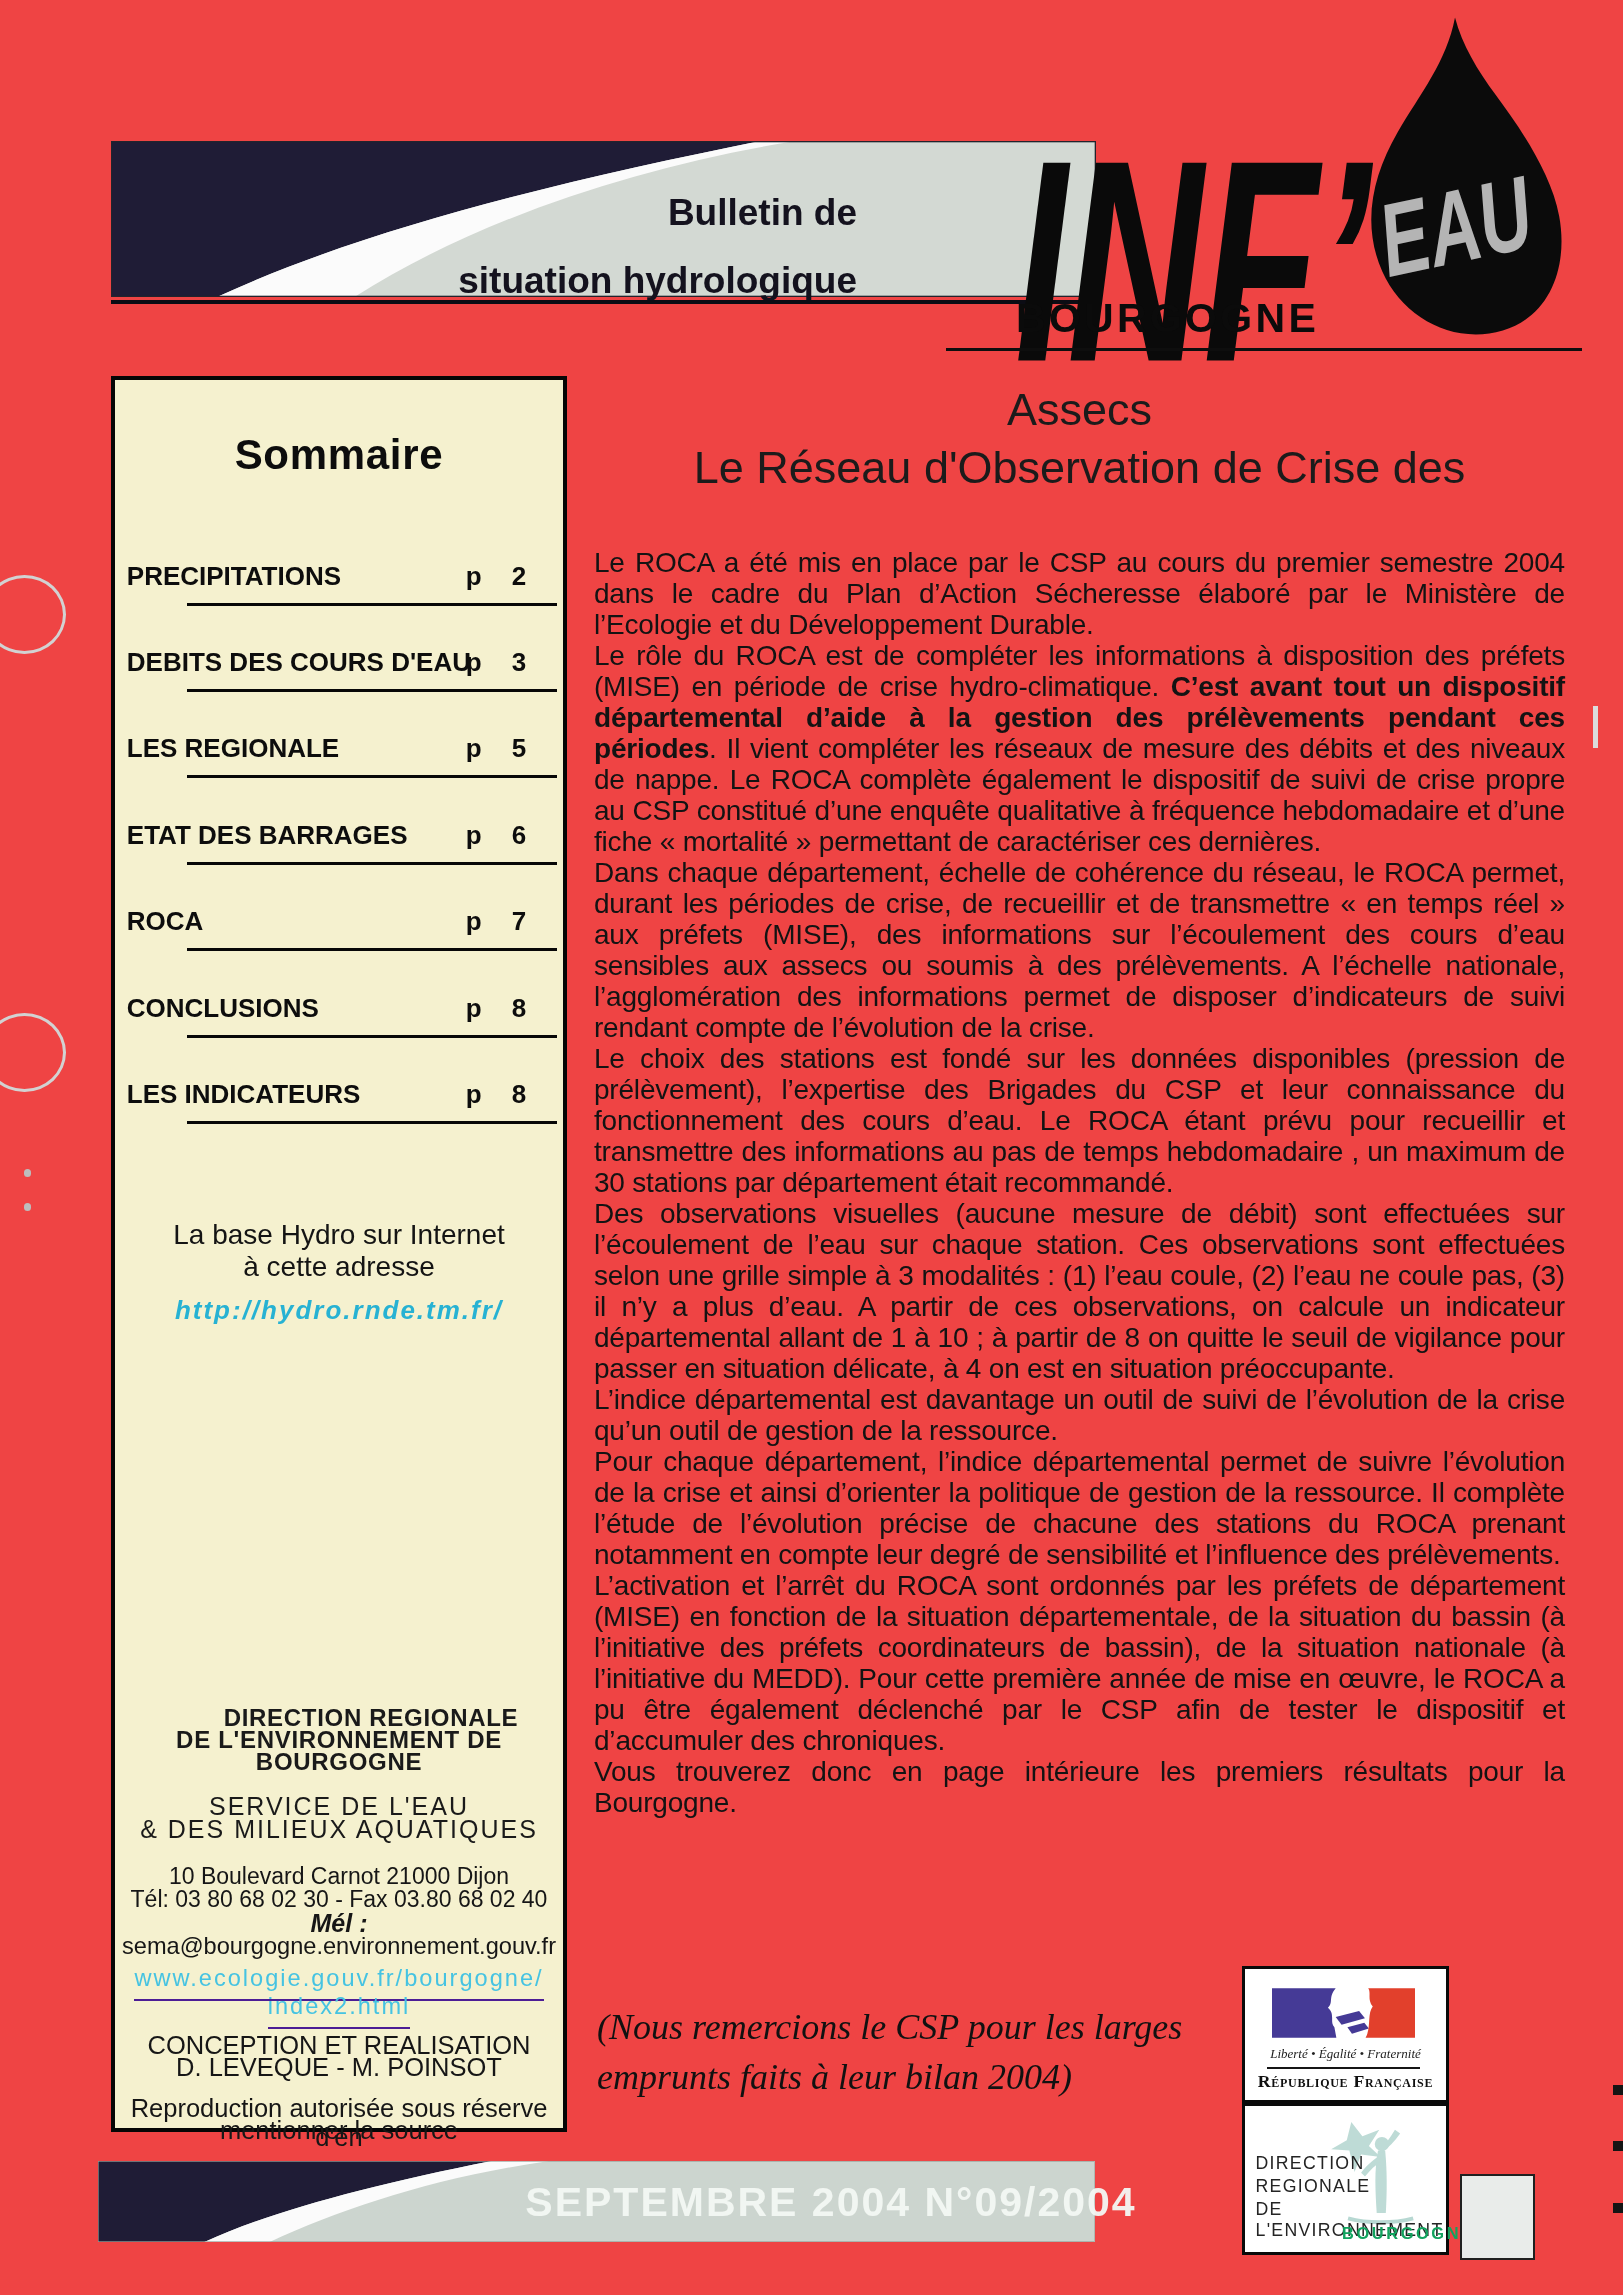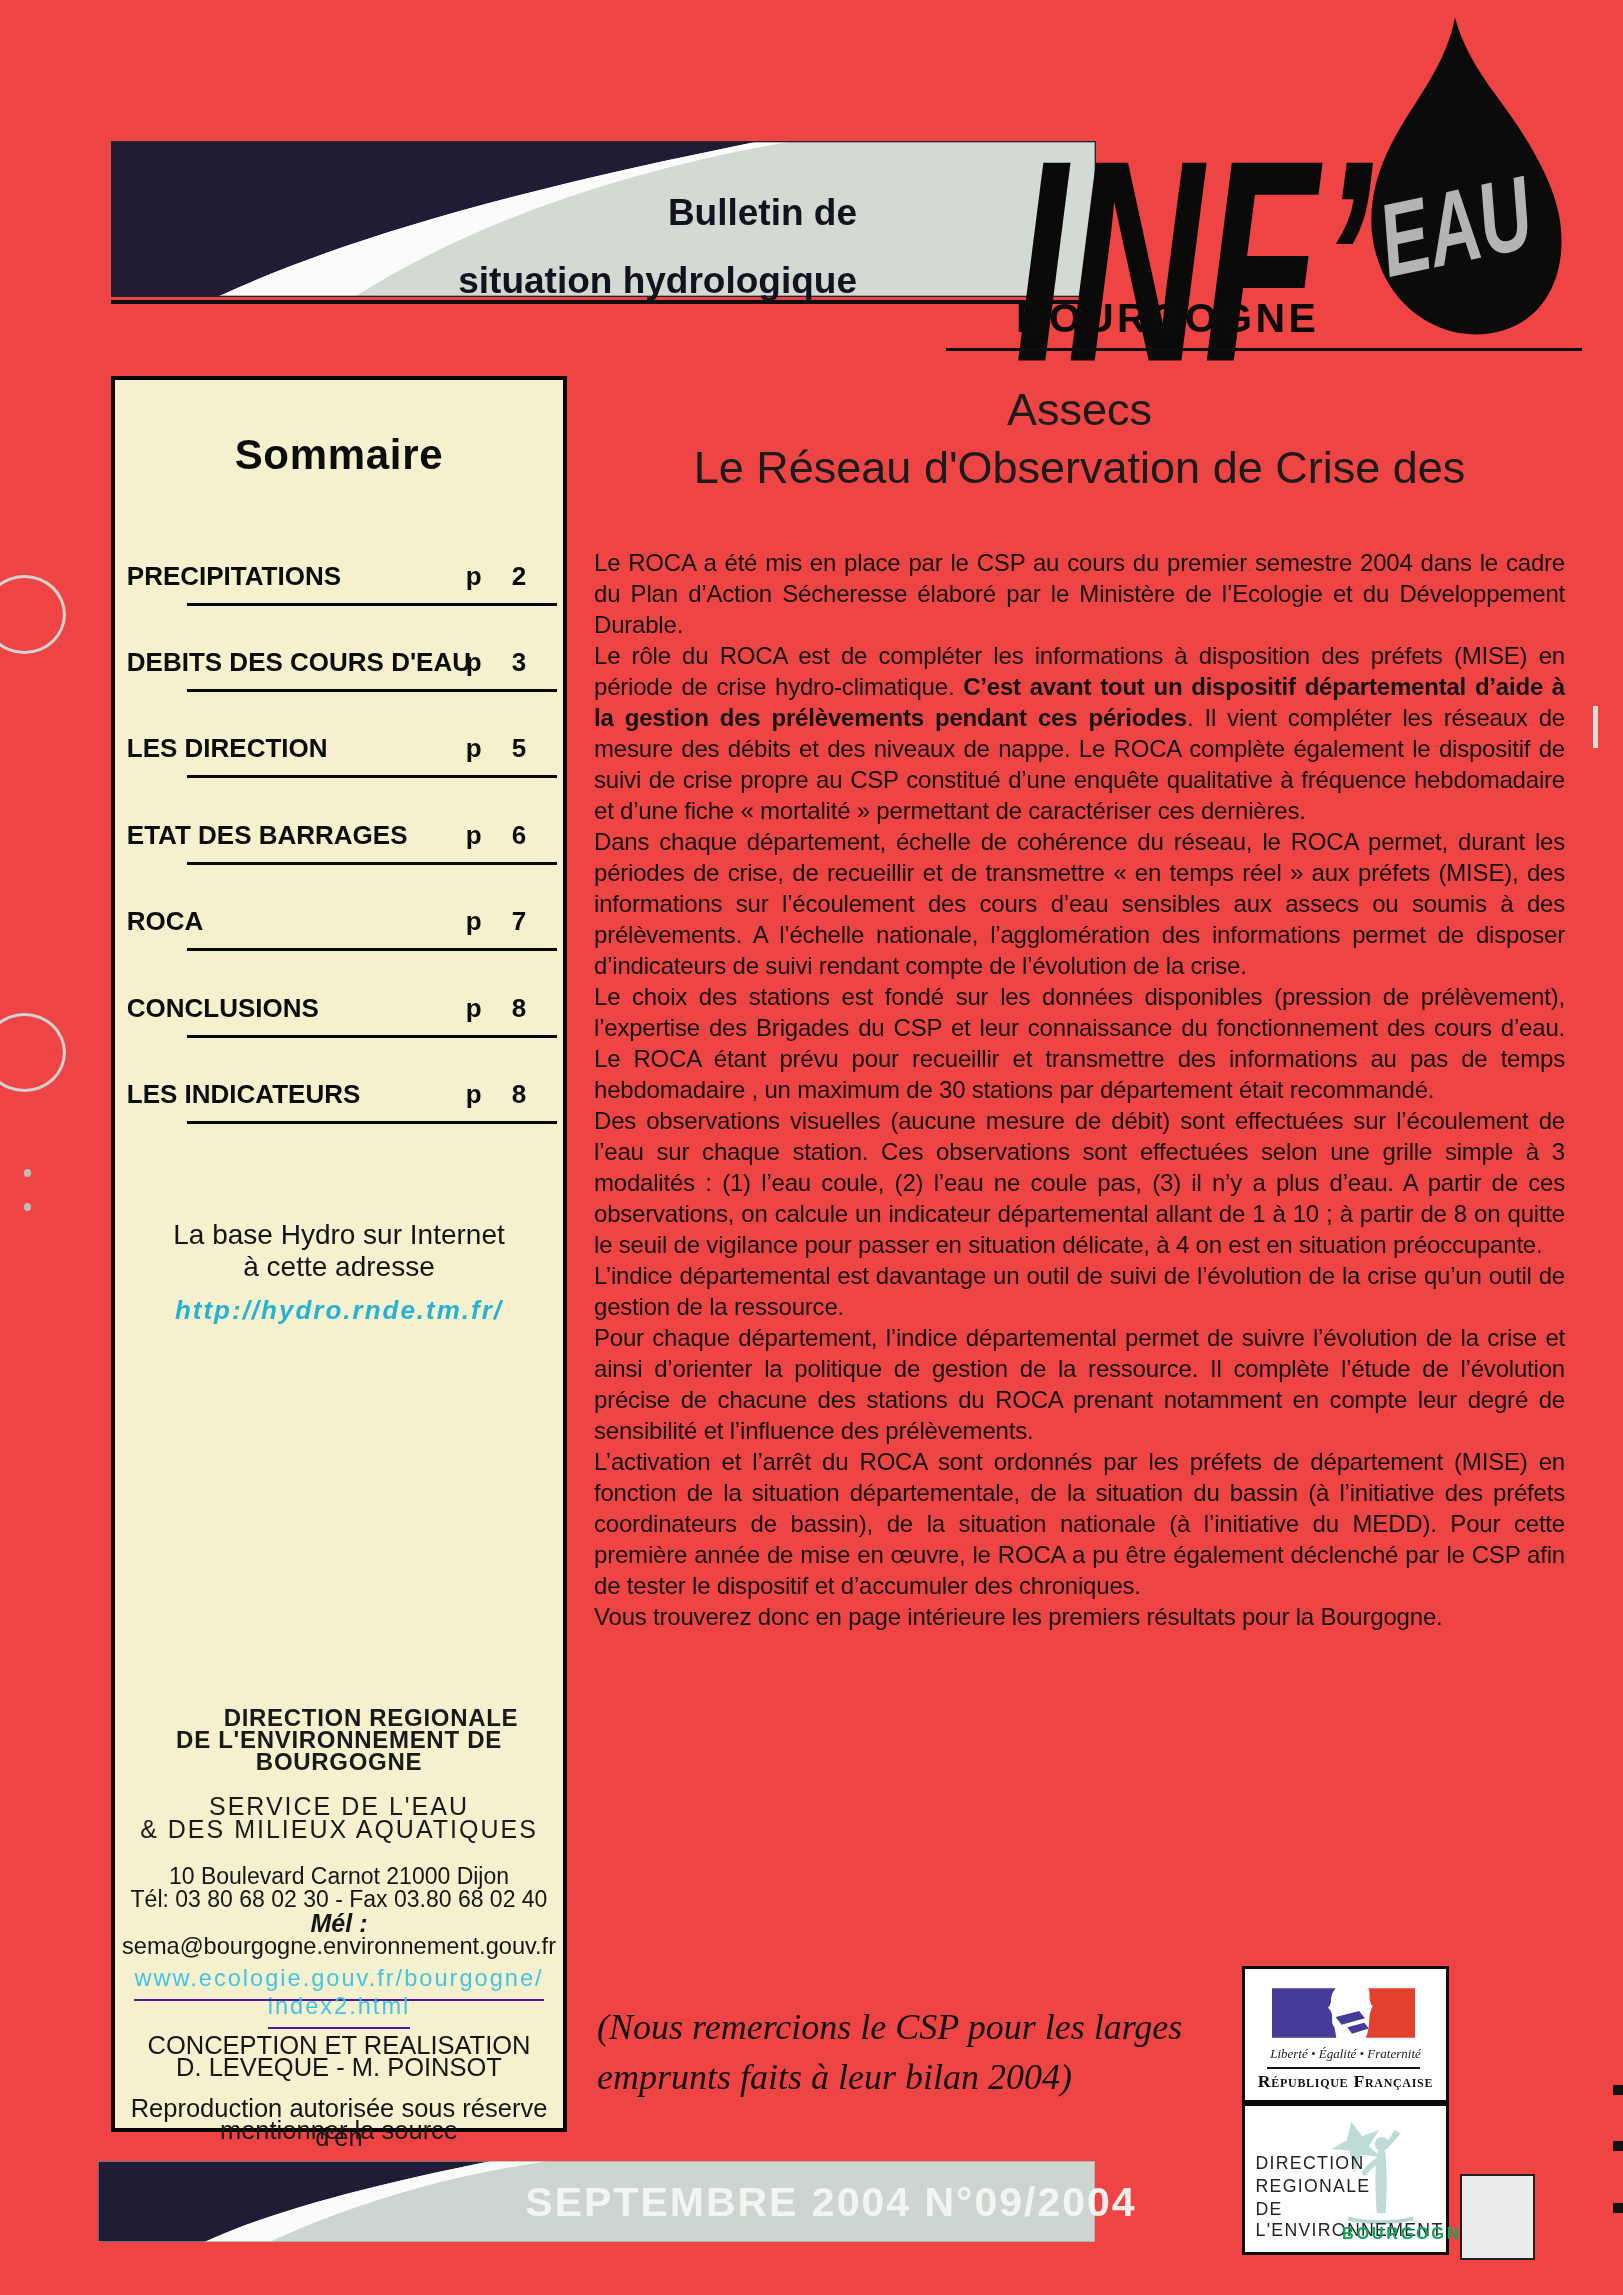--- a/index.html
+++ b/index.html
@@ -54,21 +54,21 @@
   .weblink{font-size:23.6px;letter-spacing:2px;color:#45c3e2;text-decoration:none;display:block;}
   .w1{top:1585px;} .w2{top:1613px;}
   .weblink span{border-bottom:2px solid #4c1d95;padding-bottom:8px;text-align:center;}
   .conc{font-size:25.5px;} .c1{top:1651px;} .c2{top:1673px;}
   .repro{font-size:25.5px;} .r1{top:1714px;} .r2{top:1736px;}
 
   
   .article-title{position:absolute;left:592px;top:381px;width:975px;margin:0;text-align:center;
                  font-size:45px;font-weight:400;line-height:58px;color:#1b1b1b;}
   .article-title span{display:block;}
-  .article-body{position:absolute;left:594px;top:547px;width:971px;font-size:24px;line-height:31px;
+  .article-body{position:absolute;left:594px;top:547px;width:971px;font-size:28px;line-height:31px;
                 text-align:justify;color:#131313;letter-spacing:-0.2px;}
   .article-body p{margin:0;}
   .gap-a{margin-bottom:32px;}
   .gap-b{margin-bottom:47px;}
   .thanks{position:absolute;left:597px;top:2002px;width:661px;
           font-family:"Liberation Serif","DejaVu Serif",serif;font-style:italic;
           font-size:36px;line-height:50px;color:#111111;}
 
   
   .rf-box{position:absolute;left:1242px;top:1966px;width:207px;height:137px;background:#ffffff;
@@ -146,21 +146,21 @@
       <span class="toc-num">2</span>
       <span class="toc-line"></span>
     </div>
     <div class="toc-row t1">
       <span class="toc-label">DEBITS DES COURS D'EAU</span>
       <span class="toc-p">p</span>
       <span class="toc-num">3</span>
       <span class="toc-line"></span>
     </div>
     <div class="toc-row t2">
-      <span class="toc-label">LES DIRECTION</span>
+      <span class="toc-label">LES REGIONALE</span>
       <span class="toc-p">p</span>
       <span class="toc-num">5</span>
       <span class="toc-line"></span>
     </div>
     <div class="toc-row t3">
       <span class="toc-label">ETAT DES BARRAGES</span>
       <span class="toc-p">p</span>
       <span class="toc-num">6</span>
       <span class="toc-line"></span>
     </div>

